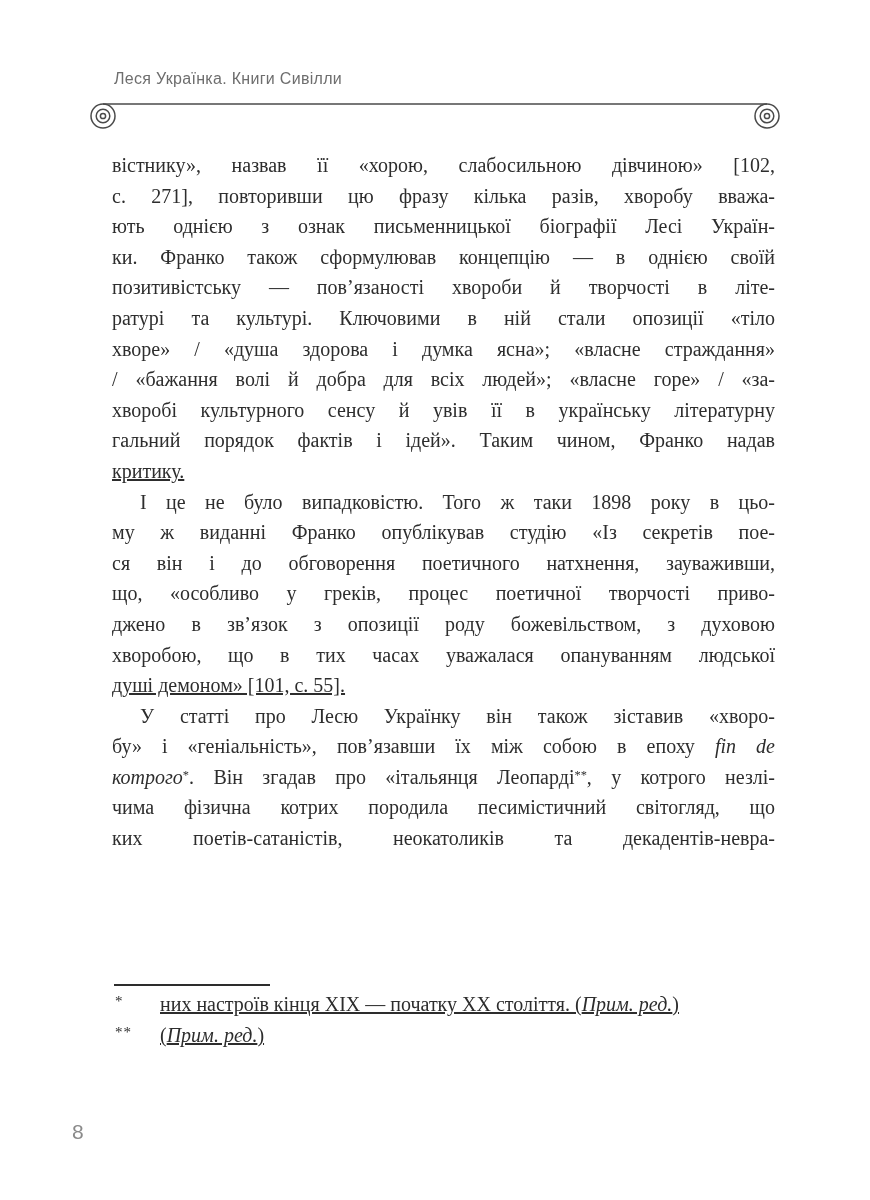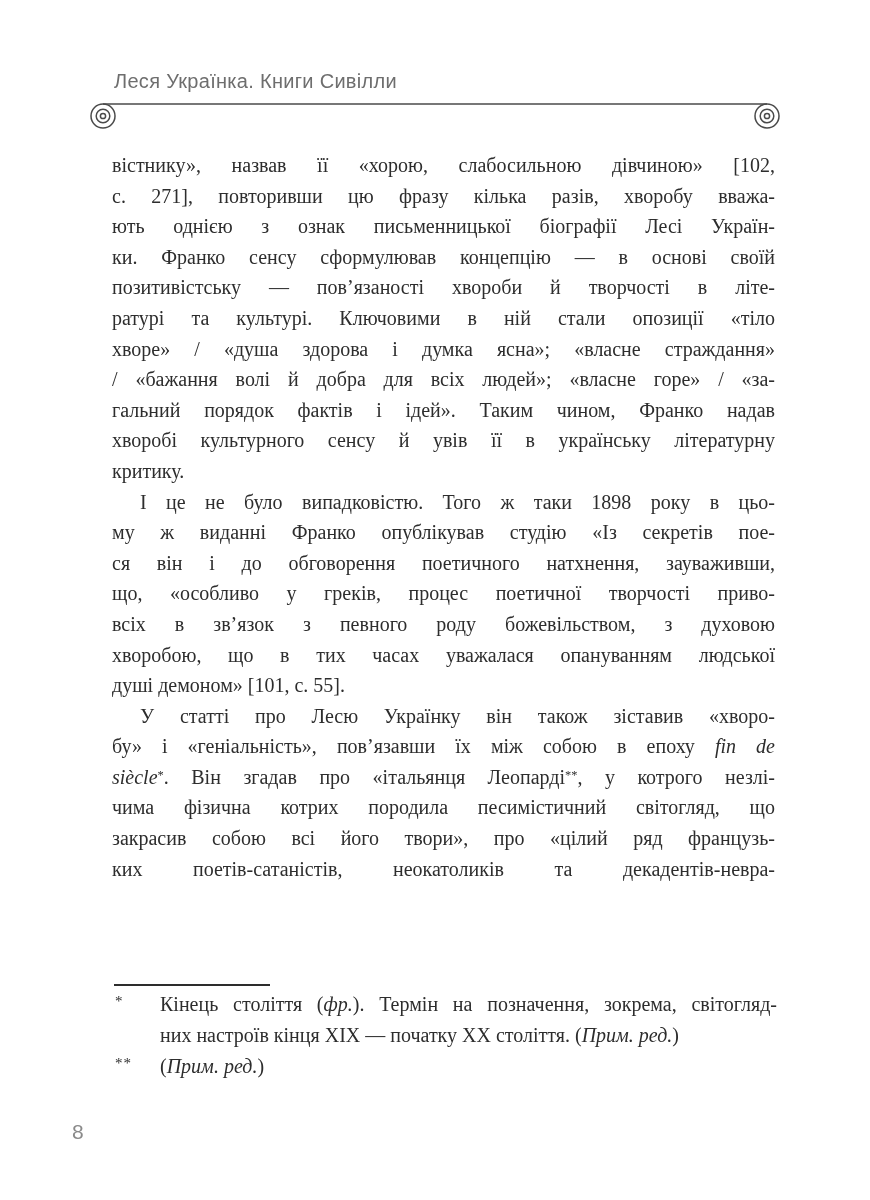--- a/index.html
+++ b/index.html
@@ -13,37 +13,37 @@
   body{
     width:870px;height:1200px;
     background:var(--background);
     position:relative;
     overflow:hidden;
     font-family:"Liberation Serif","DejaVu Serif",serif;
   }
   .running-header{
     position:absolute;left:114px;top:70px;
     font-family:"Liberation Sans","DejaVu Sans",sans-serif;
-    font-size:20px;letter-spacing:.3px;
+    font-size:16px;letter-spacing:.3px;
     color:var(--header-text);
   }
   .ornament-rule{
     position:absolute;left:86px;top:99px;
     color:var(--ornament);
   }
   .body-text{
     position:absolute;left:112px;top:150px;width:663px;
     font-size:20px;line-height:30.6px;
     color:var(--body-text);
   }
   .line{
     text-align:justify;
     text-align-last:justify;
   }
-  .line.endline{text-align-last:left;}
+  .line.endline{text-align-last:left;text-decoration:underline;}
   .line.indent{text-indent:28px;}
   .line i{font-style:italic;margin-top:16px;}
   sup{
     font-size:.62em;
     position:relative;top:-.38em;
     vertical-align:baseline;line-height:0;
   }
   .fn-sep{
     position:absolute;left:114px;top:984px;
     width:156px;height:2px;
@@ -84,49 +84,47 @@
       <circle cx="681" cy="17" r="6.8"></circle>
       <circle cx="681" cy="17" r="2.6"></circle>
     </g>
   </g>
 </svg>
 
 <main class="body-text" id="body-text">
     <div class="line">вістнику», назвав її «хорою, слабосильною дівчиною» [102,</div>
     <div class="line">с. 271], повторивши цю фразу кілька разів, хворобу вважа-</div>
     <div class="line">ють однією з ознак письменницької біографії Лесі Україн-</div>
-    <div class="line">ки. Франко сенсу сформулював концепцію — в основі своїй</div>
+    <div class="line">ки. Франко також сформулював концепцію — в однією своїй</div>
     <div class="line">позитивістську — пов’язаності хвороби й творчості в літе-</div>
     <div class="line">ратурі та культурі. Ключовими в ній стали опозиції «тіло</div>
     <div class="line">хворе» / «душа здорова і думка ясна»; «власне страждання»</div>
     <div class="line">/ «бажання волі й добра для всіх людей»; «власне горе» / «за-</div>
+    <div class="line">хворобі культурного сенсу й увів її в українську літературну</div>
     <div class="line">гальний порядок фактів і ідей». Таким чином, Франко надав</div>
-    <div class="line">хворобі культурного сенсу й увів її в українську літературну</div>
     <div class="line endline">критику.</div>
     <div class="line indent">І це не було випадковістю. Того ж таки 1898 року в цьо-</div>
     <div class="line">му ж виданні Франко опублікував студію «Із секретів пое-</div>
     <div class="line">ся він і до обговорення поетичного натхнення, зауваживши,</div>
     <div class="line">що, «особливо у греків, процес поетичної творчості приво-</div>
-    <div class="line">всіх в зв’язок з певного роду божевільством, з духовою</div>
+    <div class="line">джено в зв’язок з опозиції роду божевільством, з духовою</div>
     <div class="line">хворобою, що в тих часах уважалася опануванням людської</div>
     <div class="line endline">душі демоном» [101, с. 55].</div>
     <div class="line indent">У статті про Лесю Українку він також зіставив «хворо-</div>
     <div class="line">бу» і «геніальність», пов’язавши їх між собою в епоху <i>fin de</i></div>
-    <div class="line"><i>siècle</i><sup>*</sup>. Він згадав про «італьянця Леопарді<sup>**</sup>, у котрого незлі-</div>
+    <div class="line"><i>котрого</i><sup>*</sup>. Він згадав про «італьянця Леопарді<sup>**</sup>, у котрого незлі-</div>
     <div class="line">чима фізична котрих породила песимістичний світогляд, що</div>
-    <div class="line">закрасив собою всі його твори», про «цілий ряд французь-</div>
     <div class="line">ких поетів-сатаністів, неокатоликів та декадентів-невра-</div>
   </main>
 
 <div class="fn-sep"></div>
 
 <div class="footnotes" id="footnotes">
     <div class="footnote">
       <span class="fn-marker">*</span>
-      <div class="line">Кінець століття (<i>фр.</i>). Термін на позначення, зокрема, світогляд-</div>
       <div class="line endline">них настроїв кінця XIX — початку XX століття. (<i>Прим. ред.</i>)</div>
     </div>
     <div class="footnote">
       <span class="fn-marker">**</span>
       <div class="line endline">(<i>Прим. ред.</i>)</div>
     </div>
   </div>
 
 <div class="page-number">8</div>
 

